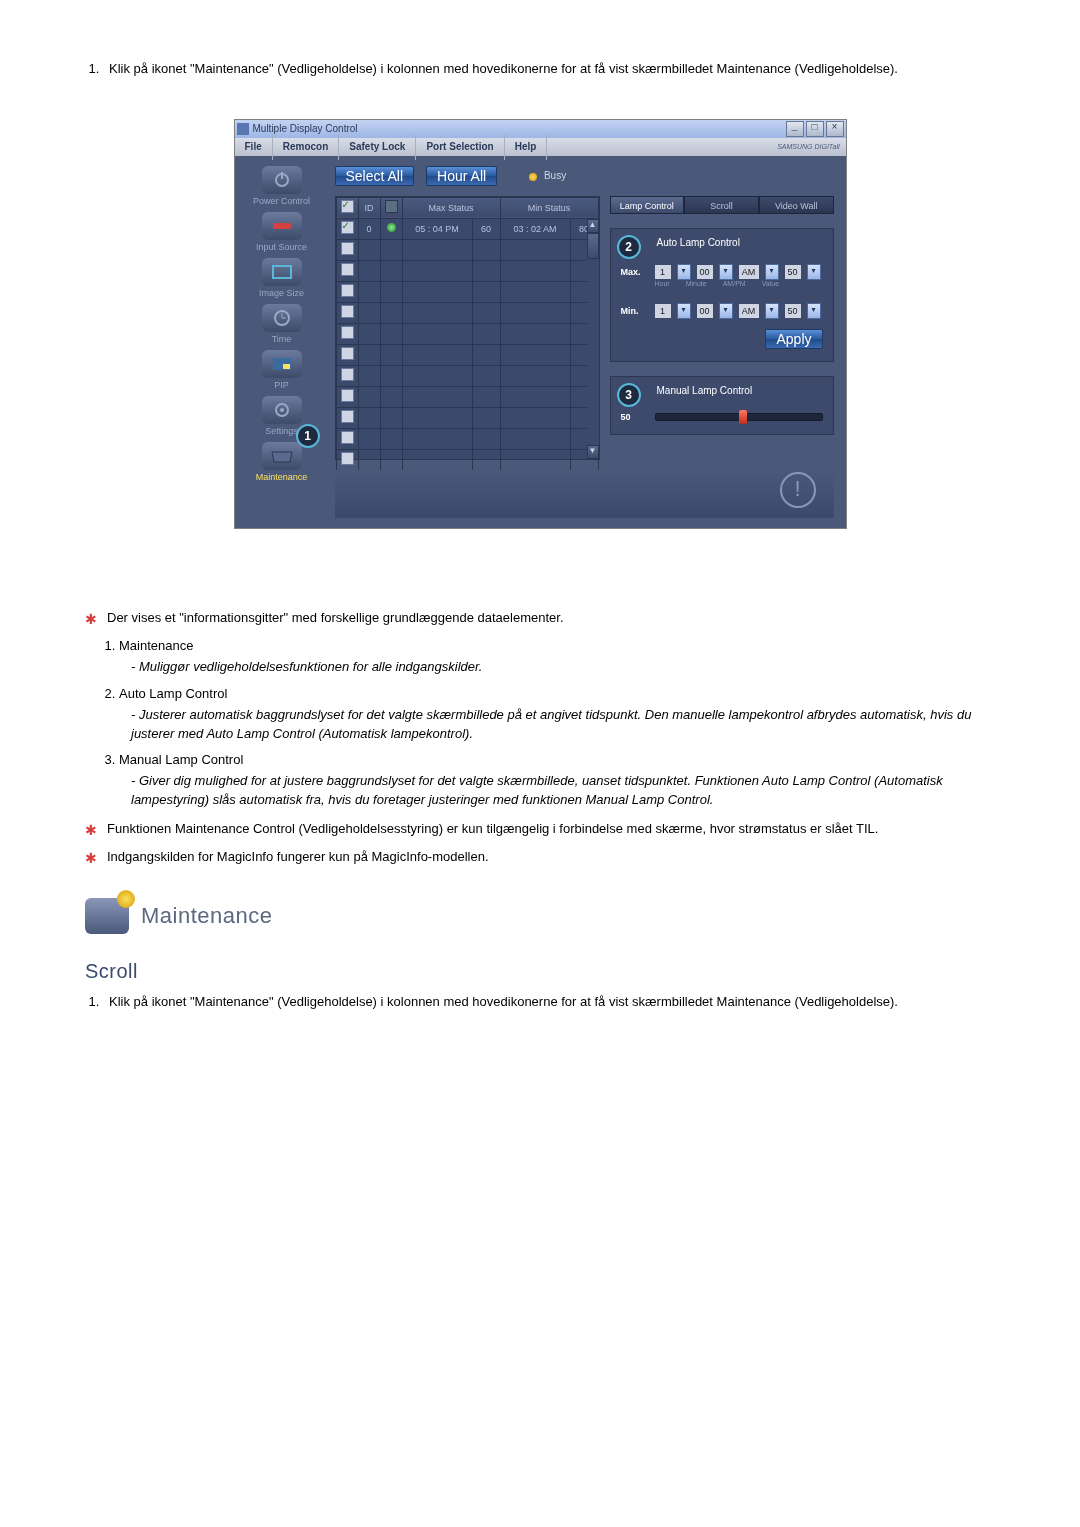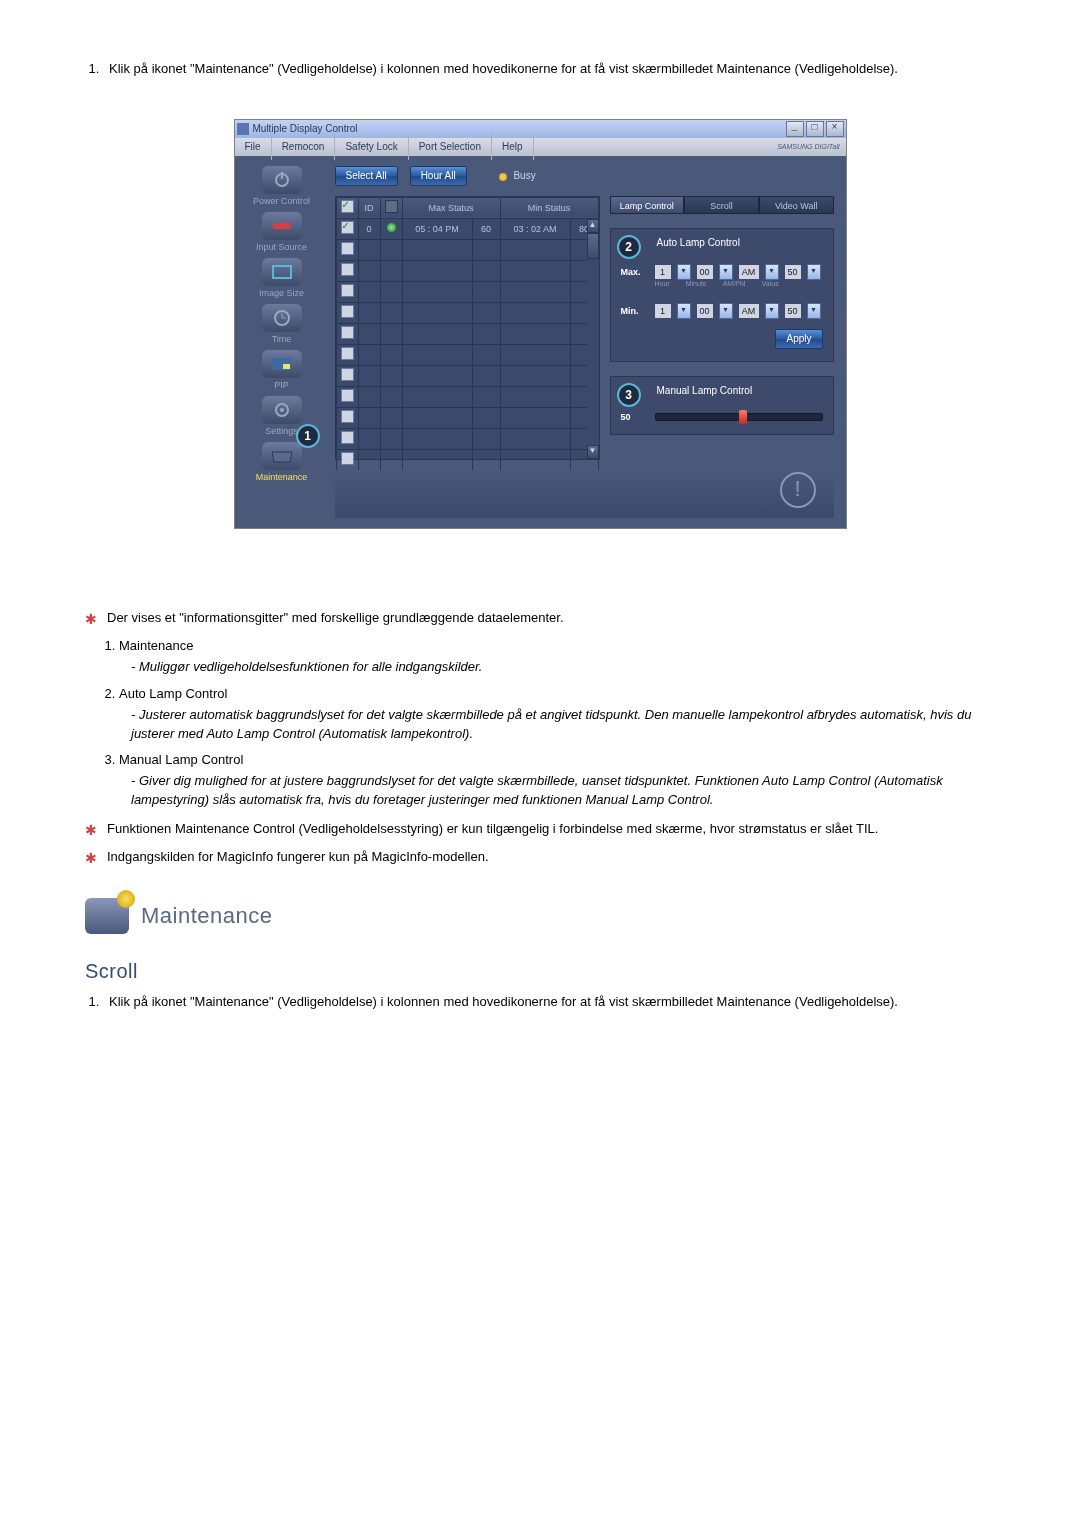--- a/index.html
+++ b/index.html
@@ -61,20 +61,21 @@
     display: flex;
     align-items: center;
     color: #2a3a59;
     position: relative;
   }
   .menubar .m-item {
     padding: 4px 10px;
     border-right: 1px solid #a7afc0;
     height: 18px;
     line-height: 18px;
+    font-weight: bold;
   }
   .brand {
     position: absolute;
     right: 6px;
     font-style: italic;
     font-size: 7px;
     color: #4a5a7c;
   }
   .win-body {
     display: flex;
@@ -128,21 +129,21 @@
     align-items: center;
     gap: 12px;
     margin-bottom: 10px;
   }
   .blue-btn {
     height: 18px;
     padding: 0 10px;
     background: linear-gradient(#5a8fd6, #2a5aa0 49%, #1f4a8a 50%, #3c6ab0);
     border: 1px solid #1c3a66;
     color: #fff;
-    font-size: 10px;
+    font-size: 14px;
     line-height: 18px;
     border-radius: 2px;
   }
   .busy-dot {
     width: 8px; height: 8px; border-radius: 50%;
     background: radial-gradient(#ffd86b, #d99a00);
     display: inline-block;
     margin-right: 4px;
     vertical-align: middle;
   }

